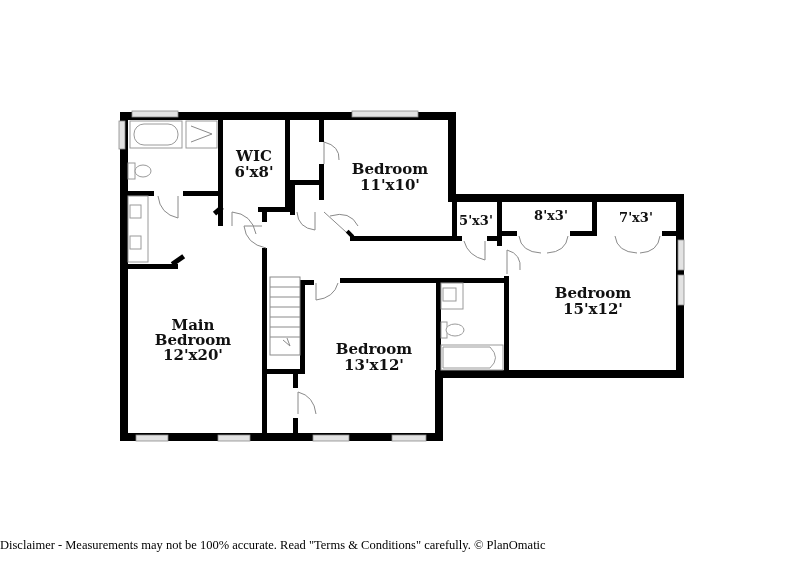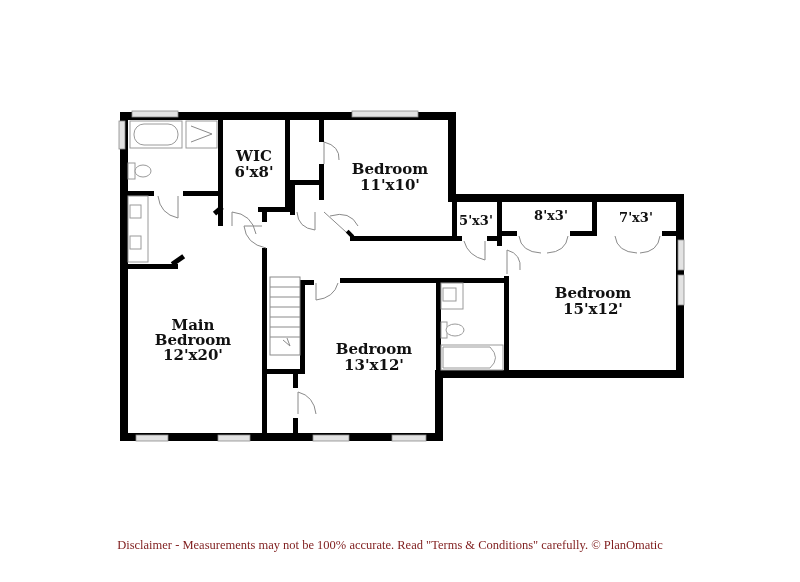--- a/index.html
+++ b/index.html
@@ -8,22 +8,22 @@
     .wall { fill: #000000; }
     .fixture { fill: #ffffff; stroke: #9a9a9a; stroke-width: 1; }
     .window { fill: #e3e3e3; stroke: #8a8a8a; stroke-width: 0.8; }
     .door-arc { fill: none; stroke: #8a8a8a; stroke-width: 1; }
     .door-leaf { fill: none; stroke: #8a8a8a; stroke-width: 1; }
     .stair { fill: #ffffff; stroke: #8a8a8a; stroke-width: 1; }
     .room-label { font-family: "DejaVu Serif", "Liberation Serif", serif; font-weight: bold; fill: #111111; text-anchor: middle; }
     .lbl-lg { font-size: 15px; }
     .lbl-sm { font-size: 13px; }
     .disclaimer {
-      position: absolute; left: 0; top: 538px; width: 780px; text-align: center;
-      font-family: "Liberation Serif", "DejaVu Serif", serif; font-size: 12.5px; color: #7f1d1d;
+      position: absolute; left: 0; top: 538px; width: 780px; 
+      font-family: "Liberation Serif", "DejaVu Serif", serif; font-size: 12.5px; color: #000000;
     }
   </style>
 </head>
 <body>
 
 <svg id="plan" viewBox="0 0 800 582">
 
   <g>
 
     <rect class="wall" x="120" y="112" width="336" height="8"></rect>

